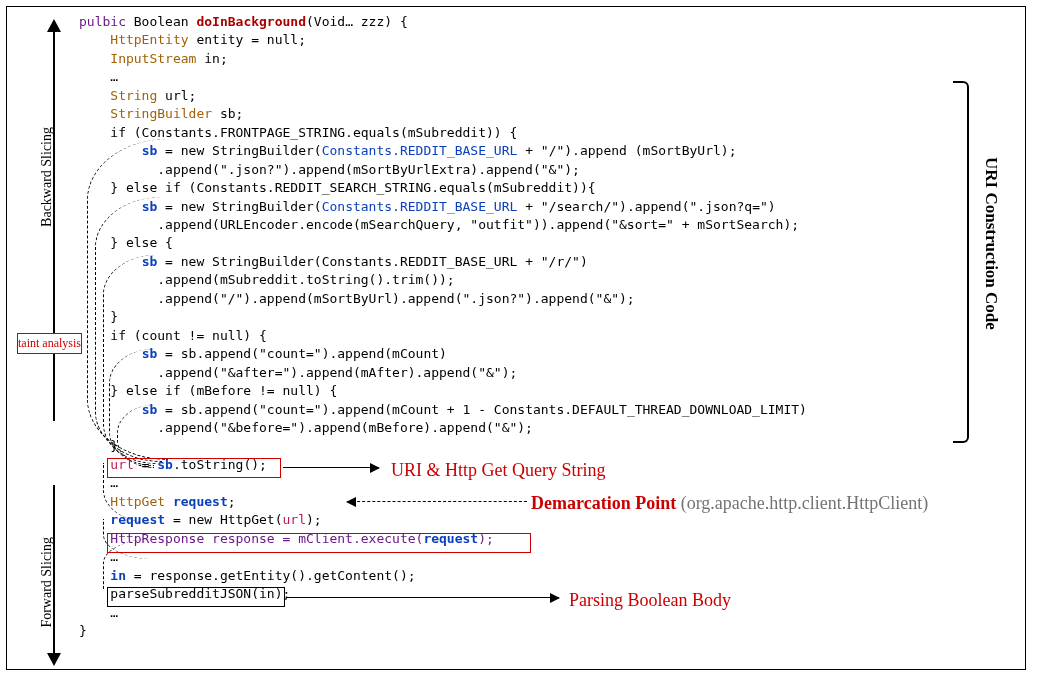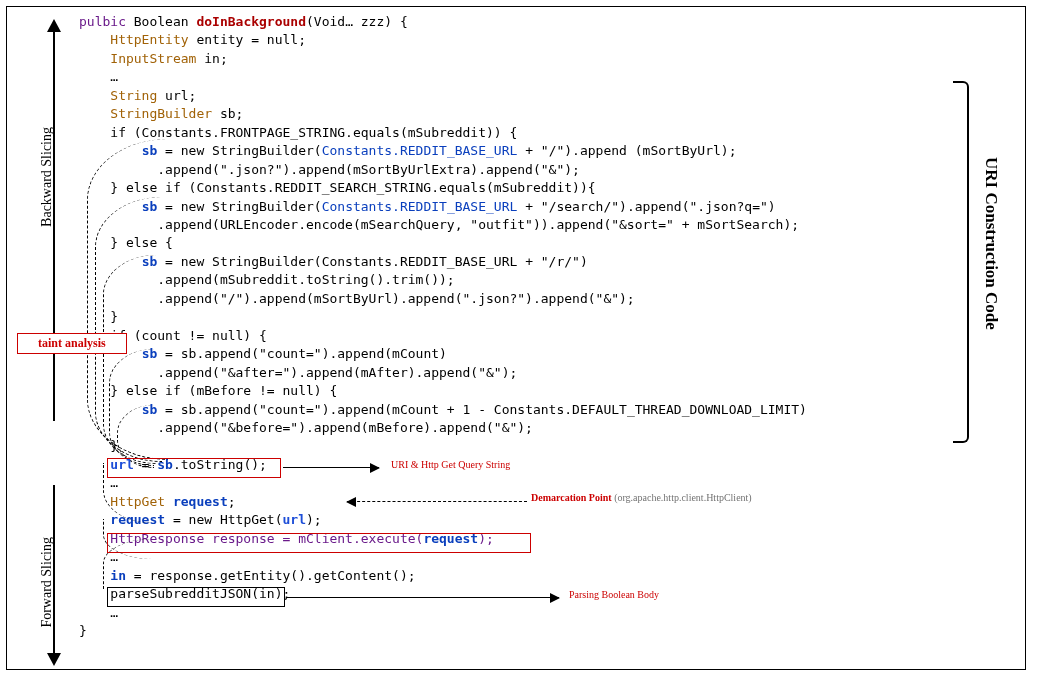--- a/index.html
+++ b/index.html
@@ -23,21 +23,21 @@
     position: absolute;
     left: 72px;
     top: 6px;
     right: 76px;
   }
   pre { margin: 0; font-family: inherit; white-space: pre; }
   .kw { color: #6a1a8a; }
   .method { color: #aa0000; font-weight: bold; }
   .type { color: #a16207; }
   .var-sb { color: #0a3fbd; font-weight: bold; }
-  .var-url { color: #1d4ed8; font-weight: bold; }
+  .var-url { color: #be185d; font-weight: normal; }
   .var-in { color: #0a3fbd; font-weight: bold; }
   .var-req { color: #0a3fbd; font-weight: bold; }
   .const { color: #0a3fbd; }
 
   
   .side-label {
     position: absolute;
     writing-mode: vertical-rl;
     font-family: "Times New Roman", serif;
     font-size: 14px;
@@ -62,27 +62,26 @@
   }
   .arrowhead-up   { border-bottom: 13px solid #000; }
   .arrowhead-down { border-top: 13px solid #000; }
 
   
   .taint {
     position: absolute;
     left: 10px;
     top: 326px;
     border: 1.2px solid #c00;
-    padding: 1px 20px;
+    padding: 1px 0;
     font-family: "Times New Roman", serif;
     font-size: 12px;
     color: #c00;
     background: #fff;
     z-index: 5;
-    font-weight: bold;
   }
 
   
   .bracket {
     position: absolute;
     right: 56px;
     top: 74px;
     height: 358px;
     width: 14px;
     border: 2px solid #000;
@@ -109,21 +108,21 @@
     position: absolute;
     border: 1.2px solid #000;
     background: transparent;
   }
 
   
   .ann {
     position: absolute;
     color: #c00;
     font-family: "Times New Roman", serif;
-    font-size: 10px;
+    font-size: 18px;
   }
   .ann strong { font-weight: bold; font-family: inherit; }
 
   
   .harrow {
     position: absolute;
     height: 0;
     border-top: 1.5px solid #000;
   }
   .harrow::after {

